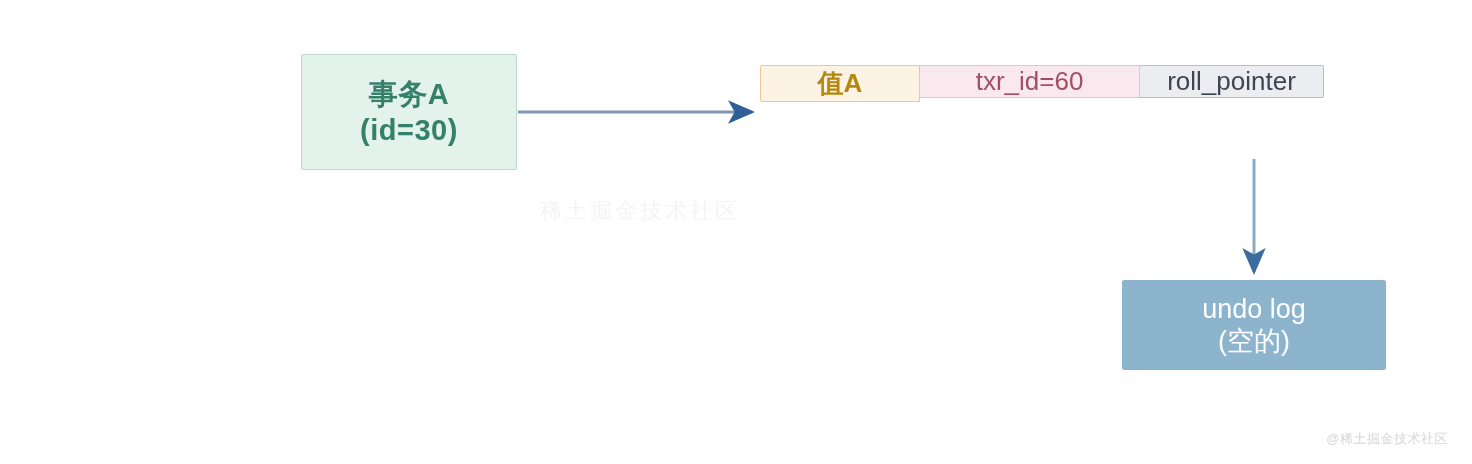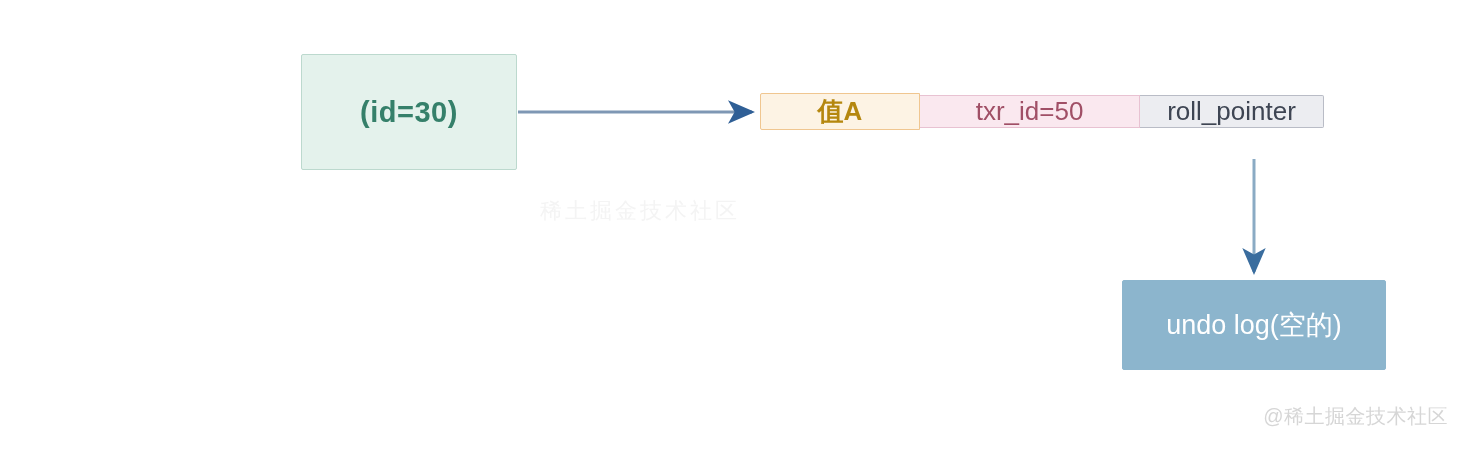--- a/index.html
+++ b/index.html
@@ -43,21 +43,21 @@
     white-space: nowrap;
   }
 
   
   .record-row {
     position: absolute;
     left: 760px;
     top: 65px;
     height: 93px;
     display: flex;
-    align-items: center;
+    align-items: flex-start;
   }
   .cell {
     box-sizing: border-box;
     display: flex;
     align-items: center;
     justify-content: center;
     font-size: 26px;
     white-space: nowrap;
   }
   .cell-value {
@@ -91,21 +91,21 @@
     position: absolute;
     left: 1122px;
     top: 280px;
     width: 264px;
     height: 90px;
     background: #8cb5cd;
     border: 1px solid #8cb5cd;
     border-radius: 2px;
     box-sizing: border-box;
     display: flex;
-    flex-direction: row;
+    flex-direction: column;
     align-items: center;
     justify-content: center;
     line-height: 1.2;
   }
   .undo-line {
     color: #ffffff;
     font-size: 27px;
     font-weight: 500;
     white-space: nowrap;
   }
@@ -117,23 +117,23 @@
     top: 0;
     width: 1472px;
     height: 464px;
     pointer-events: none;
   }
 
   
   .watermark-corner {
     position: absolute;
     right: 24px;
-    bottom: 34px;
+    bottom: 16px;
     color: #d6d6d6;
-    font-size: 20px;
+    font-size: 13px;
     white-space: nowrap;
     letter-spacing: 0.5px;
   }
   .watermark-faint {
     position: absolute;
     left: 540px;
     top: 196px;
     width: 420px;
     color: #f4f4f4;
     font-size: 22px;
@@ -156,26 +156,27 @@
         <path d="M0,0.6 L9,4.5 L0,8.4 L2.2,4.5 Z" fill="#3a6d9e"></path>
       </marker>
     </defs>
 
     <line x1="518" y1="112" x2="752" y2="112" stroke="#7e97b4" stroke-width="3" marker-end="url(#arrowhead-right)"></line>
 
     <line x1="1254" y1="159" x2="1254" y2="272" stroke="#8aabc4" stroke-width="3" marker-end="url(#arrowhead-down)"></line>
   </svg>
 
   <div class="txn-box">
+    <div class="txn-line">事务A</div>
     <div class="txn-line">(id=30)</div>
   </div>
 
   <div class="record-row">
     <div class="cell cell-value">值A</div>
-    <div class="cell cell-txrid">txr_id=50</div>
+    <div class="cell cell-txrid">txr_id=60</div>
     <div class="cell cell-rollptr">roll_pointer</div>
   </div>
 
   <div class="undo-box">
     <div class="undo-line">undo log</div>
     <div class="undo-line">(空的)</div>
   </div>
 
   <div class="watermark-faint">稀土掘金技术社区</div>
 

